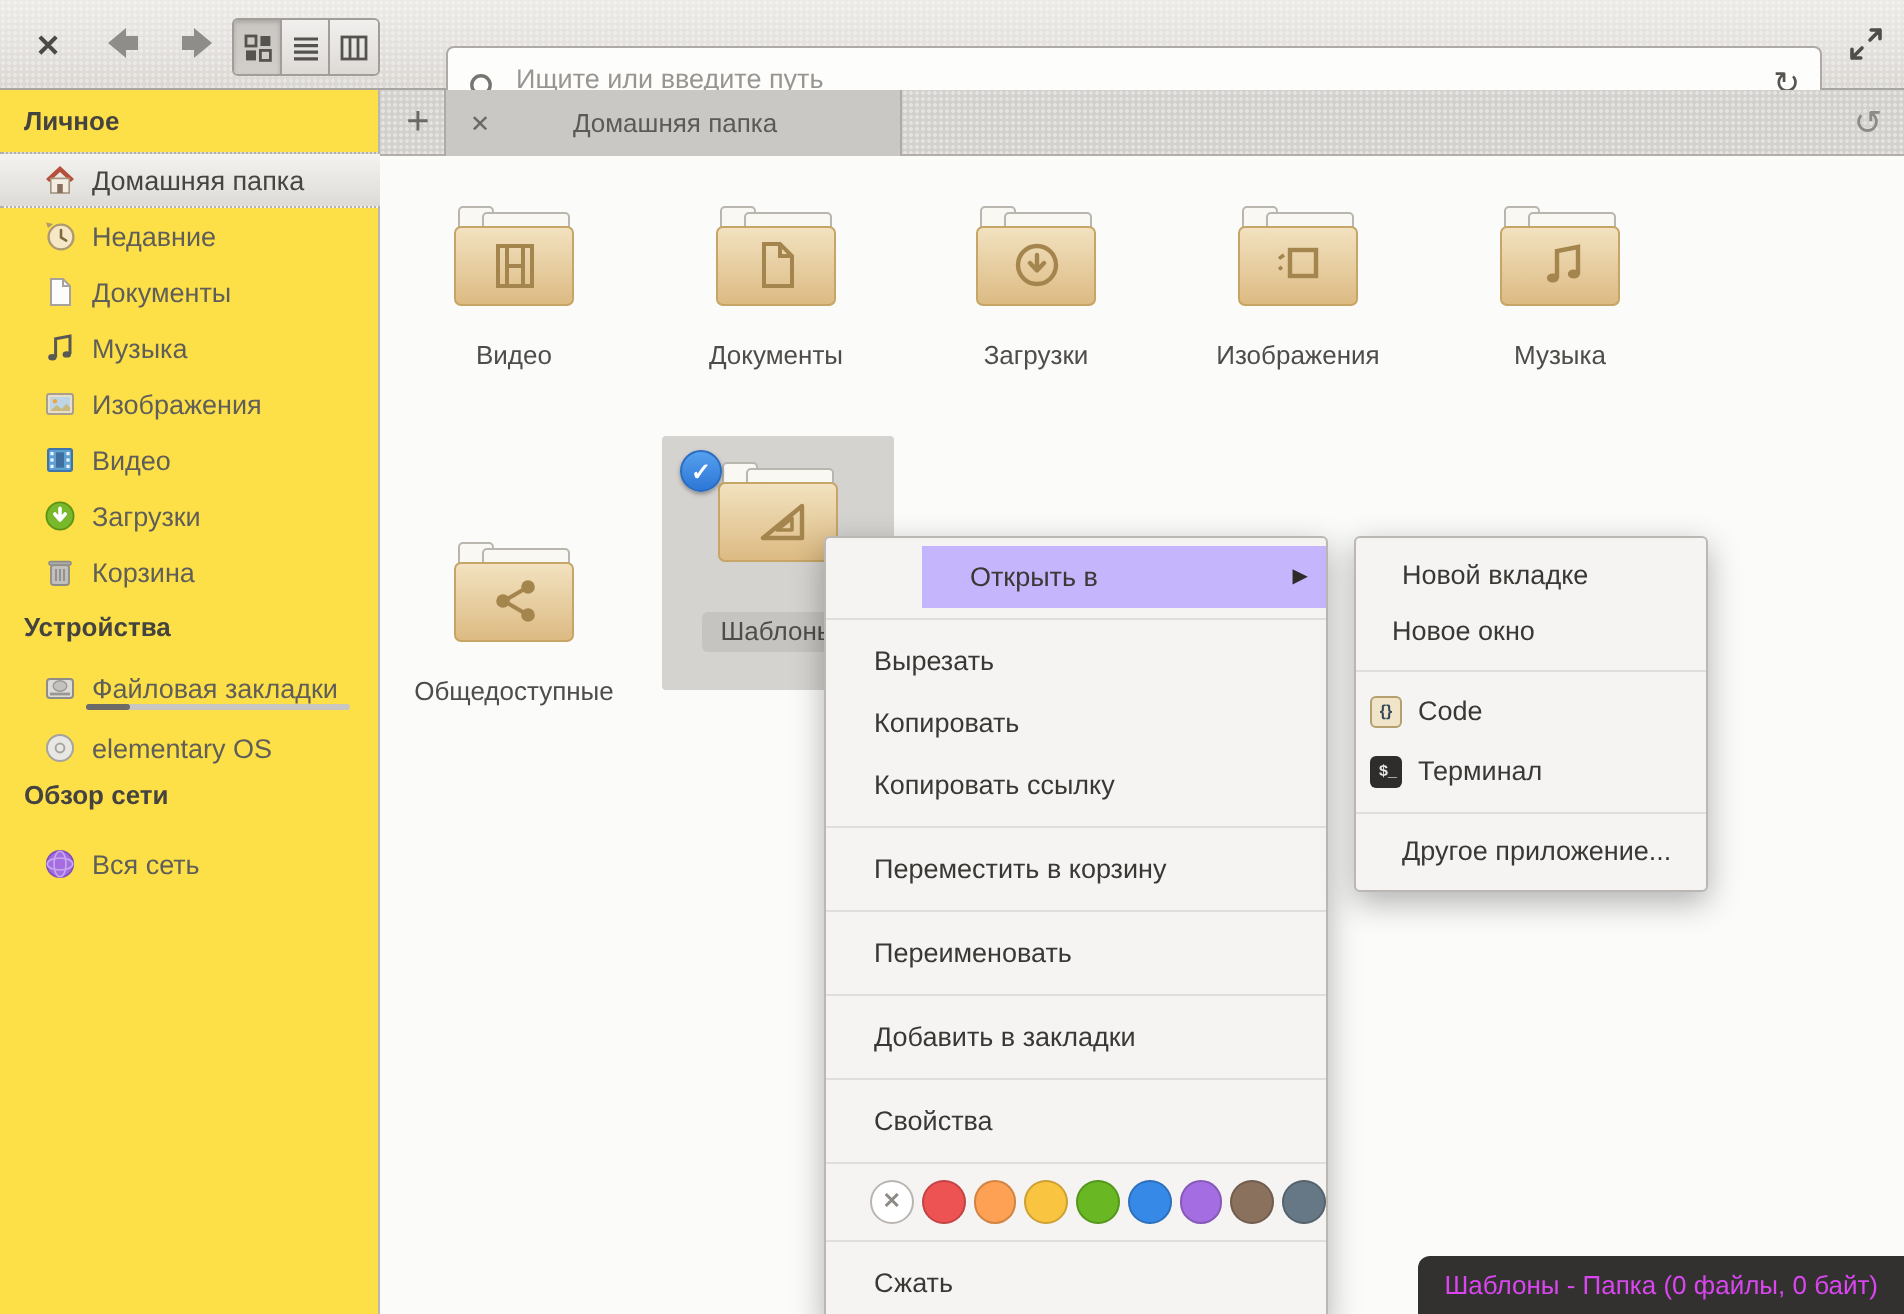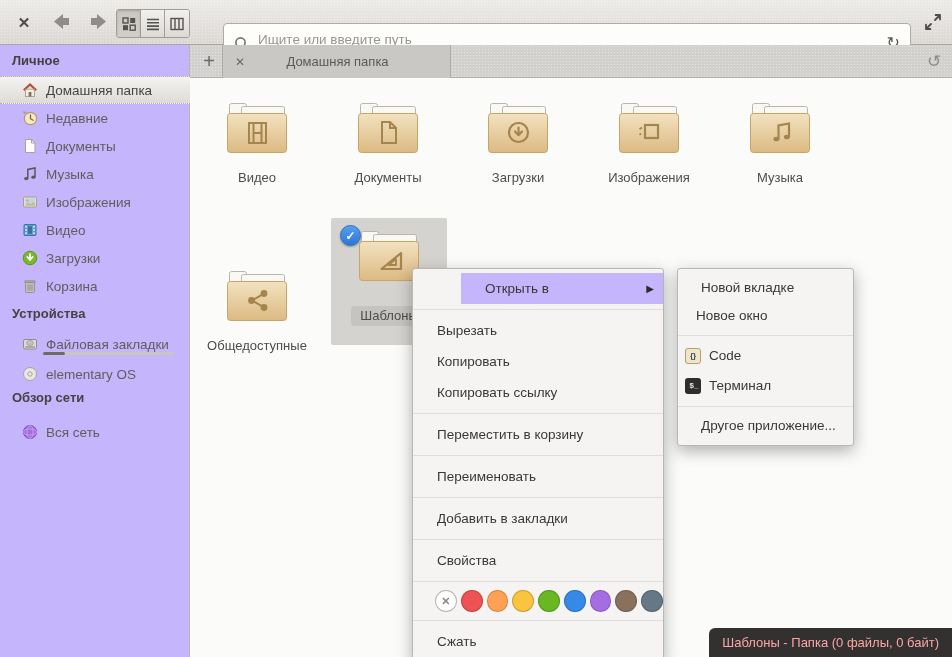--- a/index.html
+++ b/index.html
@@ -46,21 +46,21 @@
     font-size:20px; color:#6b6966; cursor:pointer; line-height:26px; }
   .tab { position:absolute; left:32px; top:0; width:229px; height:33px;
     background:#cac8c5; border-left:1px solid #aeaba7; border-right:1px solid #aeaba7;
     display:flex; align-items:center; cursor:pointer; }
   .tab-close { border:none; background:none; font-size:12px; color:#6b6966; padding:0 8px 0 12px; cursor:pointer; }
   .tab-label { flex:1; text-align:center; font-size:13px; color:#5c5a56; padding-right:28px; }
   .history-btn { position:absolute; right:4px; top:3px; width:28px; height:27px; border:none; background:none;
     font-size:17px; color:#8d8b87; cursor:pointer; }
   
   .sidebar { position:absolute; left:0; top:45px; width:190px; height:612px;
-    background:#c4b5fd; border-right:1px solid #bab7b3; }
+    background:#fde047; border-right:1px solid #bab7b3; }
   .side-header { position:absolute; left:12px; height:24px; line-height:24px;
     font-size:13px; font-weight:bold; color:#45433f; }
   .side-item { position:absolute; left:0; width:190px; height:28px; display:flex; align-items:center; cursor:pointer; }
   .side-item .sicon { width:16px; height:16px; margin-left:22px; flex:none; }
   .side-item .slabel { margin-left:8px; font-size:13.5px; color:#605e59; white-space:nowrap; }
   .side-item.selected { background:linear-gradient(#f4f3f1,#dedbd7);
     border-top:1px dotted #b3b0ab; border-bottom:1px dotted #b3b0ab; }
   .side-item.selected .slabel { color:#474540; }
   .storage-bar { position:absolute; left:43px; width:132px; height:3px; border-radius:2px; background:#c8c6c3; }
   .storage-bar .fill { width:22px; height:3px; border-radius:2px; background:#6d6b67; }
@@ -89,21 +89,21 @@
   .menu-item-icon .mi { position:absolute; left:7px; top:7px; width:16px; height:16px; border-radius:3px;
     display:flex; align-items:center; justify-content:center; font-size:8px; font-weight:bold; }
   .mi-code { background:#f0e4c9; border:1px solid #b3a06e; color:#35485a; font-size:9px; }
   .mi-term { background:#2e2d2b; color:#e8e6e2; font-size:8px; justify-content:flex-start; padding-left:2px; }
   .color-row { display:flex; align-items:center; gap:4px; padding:3px 0 3px 22px; height:28px; }
   .color-dot { width:22px; height:22px; border-radius:50%; box-shadow:inset 0 0 0 1px rgba(0,0,0,.18); cursor:pointer; }
   .color-dot.clear { border:1px solid #b9b6b2; box-shadow:none; color:#8e8b87; font-size:11px; font-weight:bold;
     line-height:20px; text-align:center; width:22px; height:22px; }
   
   .status-tip { position:absolute; right:0; bottom:0; height:29px; line-height:29px; padding:0 13px;
-    background:#323130; color:#fca5a5; font-size:13px; border-top-left-radius:6px; z-index:60; }
+    background:#323130; color:#d946ef; font-size:13px; border-top-left-radius:6px; z-index:60; }
 </style>
 </head>
 <body>
 
 <svg width="0" height="0" style="position:absolute">
   <defs>
     <linearGradient id="foldG" x1="0" y1="0" x2="0" y2="1">
       <stop offset="0" stop-color="#f2e2c0"></stop>
         <stop offset="1" stop-color="#dcba82"></stop>
     </linearGradient>

